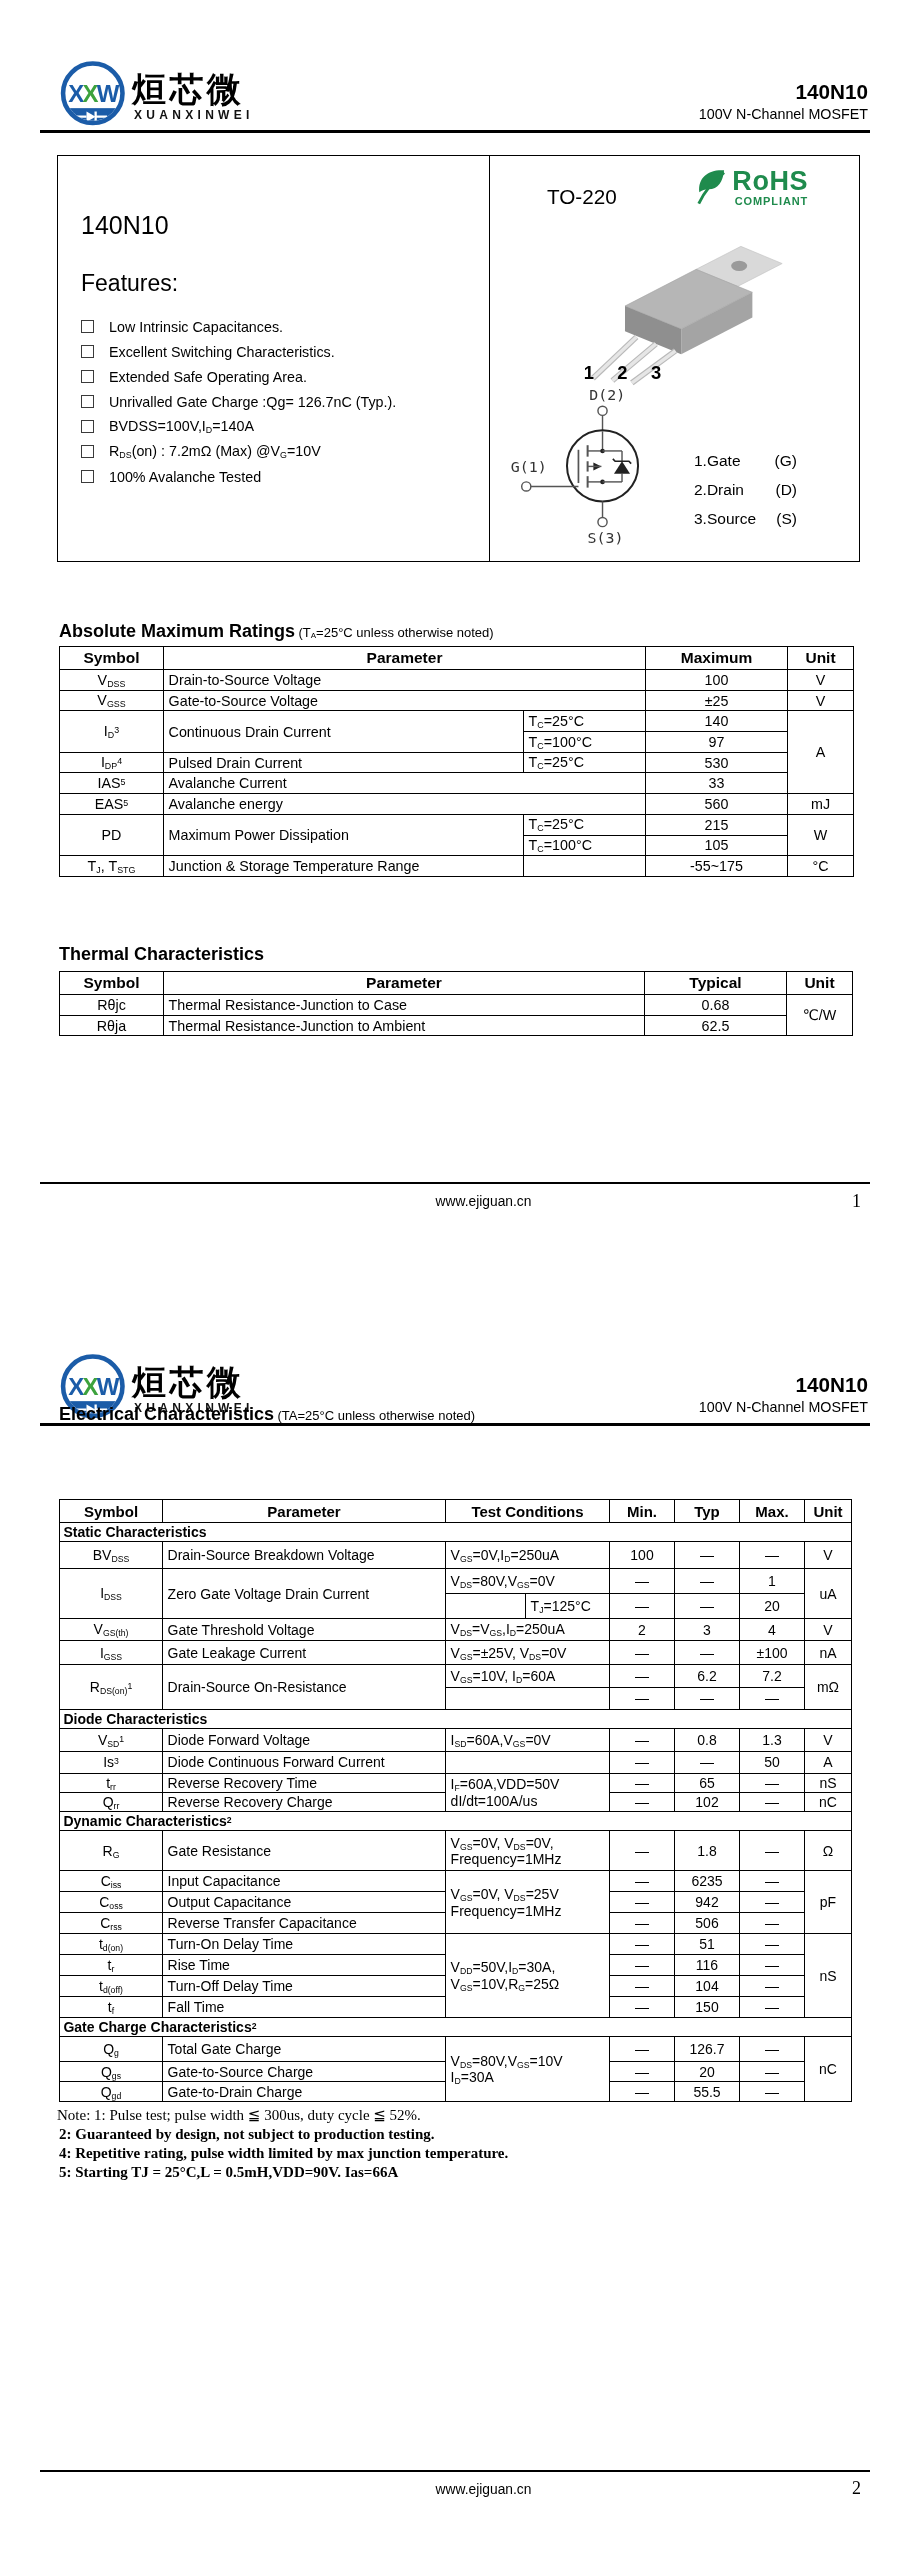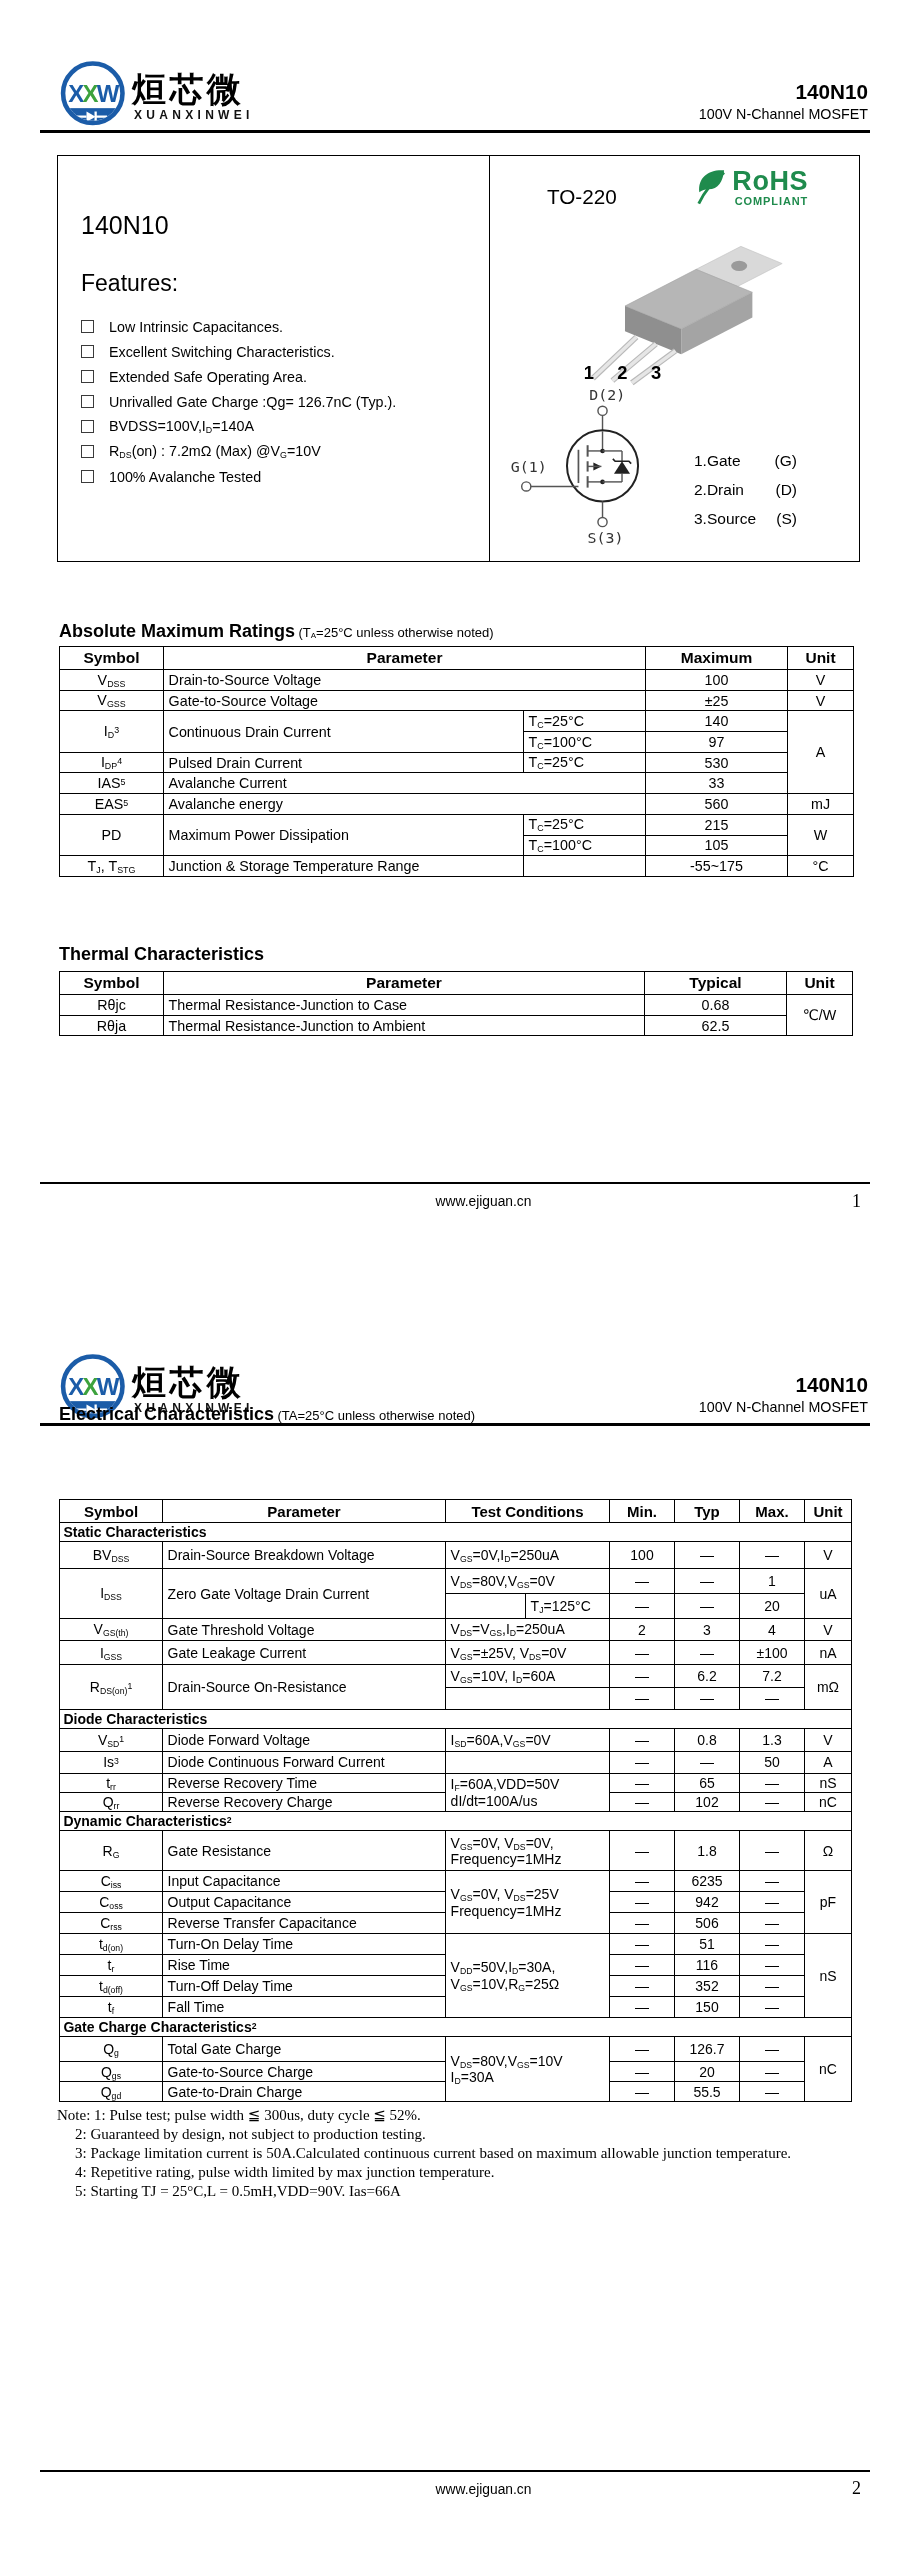--- a/index.html
+++ b/index.html
@@ -61,21 +61,21 @@
   .frule{left:40px;width:830px;height:2.3px;background:#000;}
   #frule1{top:1182px;} #frule2{top:2470px;}
   .furl{left:57px;width:853px;text-align:center;font-size:13.8px;}
   #furl1{top:1194px;} #furl2{top:2482px;}
   .fpage{left:852px;font-family:"Liberation Serif","DejaVu Serif",serif;font-size:18px;}
   #fpage1{top:1191px;} #fpage2{top:2478px;}
 
   
   #notes{left:57px;top:2106px;font-family:"Liberation Serif","DejaVu Serif",serif;font-size:15px;list-style:none;margin:0;padding:0;}
   #notes li{line-height:19px;}
-  #notes li + li{margin-left:18px;}
+  #notes li + li{margin-left:2px;font-weight:bold;}
 </style>
 </head>
 <body>
 
 <div class="abs hdr" id="hdr1">
   <svg class="logo" width="71" height="72" viewBox="0 0 124 126">
     <circle cx="59" cy="60" r="52" fill="#fff" stroke="#1b5ca8" stroke-width="8"></circle>
     <clipPath id="lc1">
         <circle cx="59" cy="60" r="48"></circle>
       </clipPath>
@@ -535,21 +535,21 @@
     <td>t<sub>r</sub></td>
     <td class="l">Rise Time</td>
     <td>—</td>
     <td>116</td>
     <td>—</td>
   </tr>
   <tr style="height:21px">
     <td>t<sub>d(off)</sub></td>
     <td class="l">Turn-Off Delay Time</td>
     <td>—</td>
-    <td>352</td>
+    <td>104</td>
     <td>—</td>
   </tr>
   <tr style="height:21px">
     <td>t<sub>f</sub></td>
     <td class="l">Fall Time</td>
     <td>—</td>
     <td>150</td>
     <td>—</td>
   </tr>
   <tr style="height:19px">
@@ -580,21 +580,20 @@
     <td>—</td>
     <td>55.5</td>
     <td>—</td>
   </tr>
 </tbody>
   </table>
 
 <ul class="abs" id="notes">
   <li>Note: 1: Pulse test; pulse width ≦ 300us, duty cycle ≦ 52%.</li>
   <li>2: Guaranteed by design, not subject to production testing.</li>
-  <li>3: Package limitation current is 50A.Calculated continuous current based on maximum allowable junction temperature.</li>
   <li>4: Repetitive rating, pulse width limited by max junction temperature.</li>
   <li>5: Starting TJ = 25°C,L = 0.5mH,VDD=90V. Ias=66A</li>
 </ul>
 
 <div class="abs frule" id="frule2"></div>
 <div class="abs furl" id="furl2">www.ejiguan.cn</div>
 <div class="abs fpage" id="fpage2">2</div>
 
 
 </body></html>

